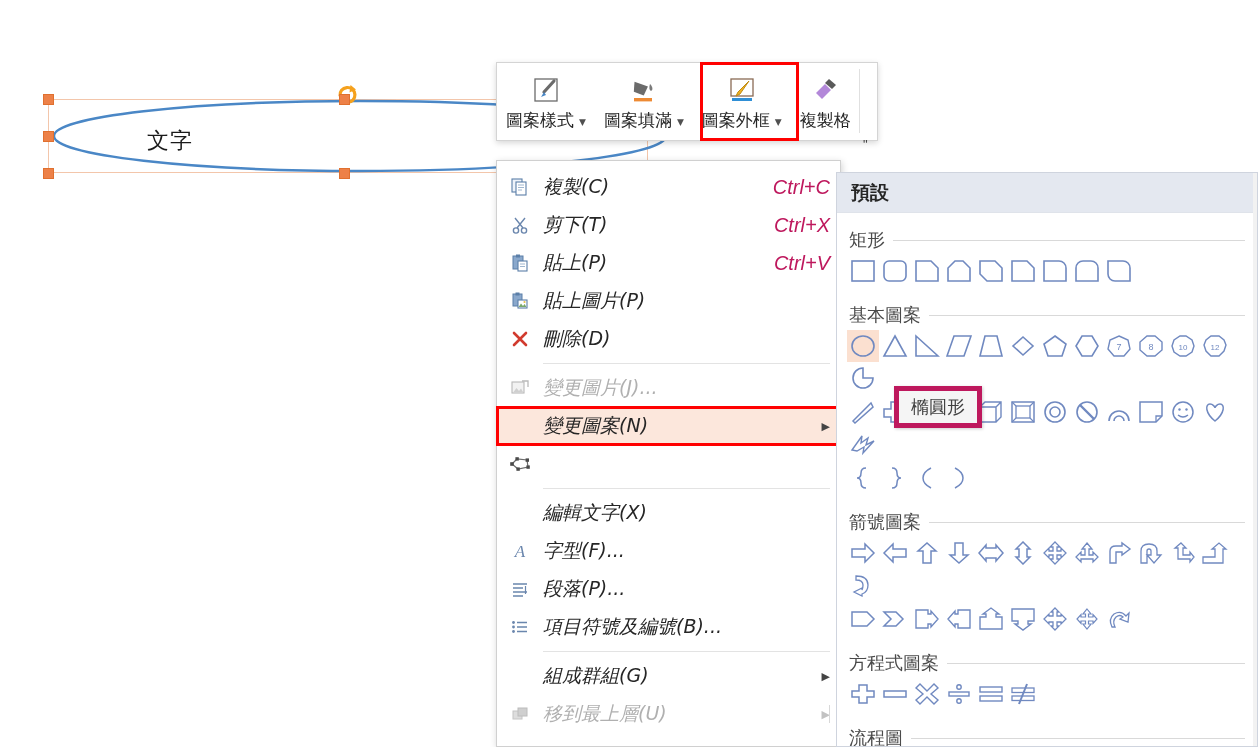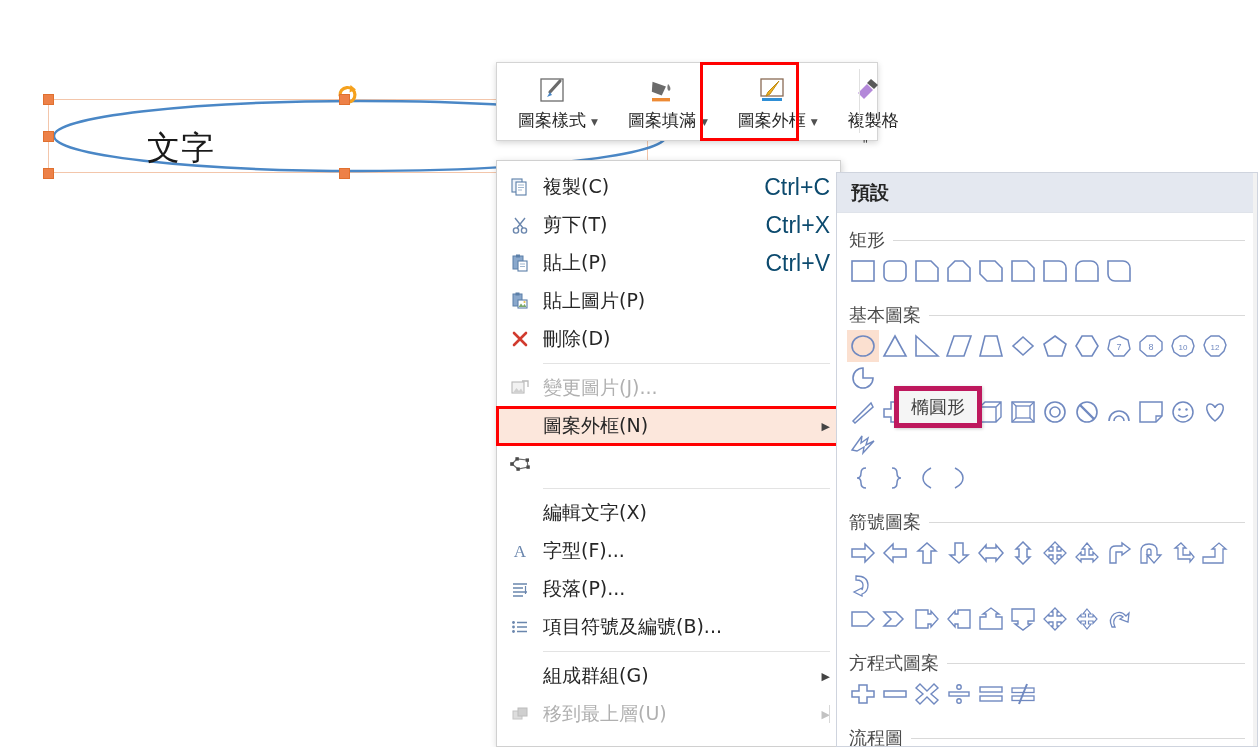--- a/index.html
+++ b/index.html
@@ -26,21 +26,21 @@
   .handle{
     position:absolute;width:11px;height:11px;
     background:#ed8148;border:1px solid #e0702f;box-sizing:border-box;
   }
   .rot-handle{
     position:absolute;left:336px;top:83px;width:22px;height:22px;
     color:#f5a11d;font-size:22px;line-height:22px;
   }
   .shape-text{
     position:absolute;left:147px;top:126px;
-    font-size:33px;color:#1a1a1a;letter-spacing:1px;
+    font-size:22px;color:#1a1a1a;letter-spacing:1px;
     font-family:"DejaVu Sans","Liberation Sans",sans-serif;
   }
 
   
   #mini-toolbar{
     left:496px;top:62px;width:382px;height:79px;
     background:#ffffff;
     border:1px solid #d4d4d4;
     box-shadow:0 2px 6px rgba(0,0,0,.16);
     box-sizing:border-box;
@@ -51,53 +51,54 @@
     height:77px;
     display:flex;flex-direction:column;align-items:center;justify-content:flex-start;
     padding:8px 9px 0 9px;
     box-sizing:border-box;
     cursor:default;
   }
   .tb-ico{height:38px;display:flex;align-items:center;justify-content:center;}
   .tb-lab{
     font-size:17px;color:#262626;white-space:nowrap;
     font-family:"DejaVu Sans","Liberation Sans",sans-serif;
-    display:flex;align-items:center;gap:5px;margin-left:12px;
+    display:flex;align-items:center;gap:5px;
   }
   .caret{font-size:9px;color:#505050;line-height:1;position:relative;top:2px;}
   .tb-hl{
     position:absolute;left:203px;top:-1px;width:99px;height:79px;
     border:3px solid #ff0000;box-sizing:border-box;pointer-events:none;
   }
   .tb-sep{position:absolute;left:362px;top:6px;width:1px;height:64px;background:#e0e0e0;}
   .tb-dots{position:absolute;left:366px;top:74px;font-size:13px;color:#444;}
 
   
   #context-menu{
     left:496px;top:160px;width:345px;height:587px;
     background:#ffffff;
     border:1px solid #d0d0d0;
     box-shadow:1px 2px 7px rgba(0,0,0,.18);
     box-sizing:border-box;
     padding:7px 0 0 0;
+    font-style:italic;
   }
   .mi{
     position:relative;height:38px;display:flex;align-items:center;
     padding:0 10px 0 0;box-sizing:border-box;cursor:default;
   }
   .mi-ico{
     width:46px;min-width:46px;height:38px;
     display:flex;align-items:center;justify-content:center;
   }
   .mi-lab{
     flex:1;font-size:19px;color:#262626;white-space:nowrap;
     font-family:"DejaVu Sans","Liberation Sans",sans-serif;
   }
   .mi-key{
-    font-size:23px;color:#0c4a6e;padding-left:14px;white-space:nowrap;
+    font-size:20px;color:#be185d;padding-left:14px;white-space:nowrap;
     font-family:"Liberation Sans",sans-serif;
   }
   .mi-arrow{font-size:11px;color:#444;padding-left:10px;}
   .mi.disabled .mi-lab{color:#b0b0b0;}
   .mi.disabled .mi-arrow{color:#c2c2c2;}
   .mi-div{height:1px;background:#e3e3e3;margin:5px 10px 5px 46px;}
   .mi-highlight{
     background:#fce7dc;
   }
   .mi-hl-border{
@@ -311,21 +312,21 @@
         <rect x="2" y="4" width="12" height="11" fill="#f2f2f2" stroke="#b9b9b9" stroke-width="1.1"></rect>
         <path d="M3.5 14 L6.5 10 L9 13 L11 10.5 L13 14 Z" fill="#cfcfcf"></path>
         <path d="M12 3 L18 3 L18 9" fill="none" stroke="#b9b9b9" stroke-width="1.3"></path>
       </svg>
     </span>
     <span class="mi-lab">變更圖片(J)...</span>
   </div>
 
   <div class="mi mi-highlight">
     <span class="mi-ico"></span>
-    <span class="mi-lab">圖案外框(N)</span>
+    <span class="mi-lab">變更圖案(N)</span>
     <span class="mi-arrow">▶</span>
     <span class="mi-hl-border"></span>
   </div>
 
 
   <div class="mi">
     <span class="mi-ico">
       <svg width="22" height="20" viewBox="0 0 22 20">
         <path d="M3 10 L8 5 L18 6 L19 13 L9 15 Z" fill="none" stroke="#6b6b6b" stroke-width="1.2"></path>
         <rect x="1.2" y="8.2" width="3.6" height="3.6" fill="#4a4a4a"></rect>

